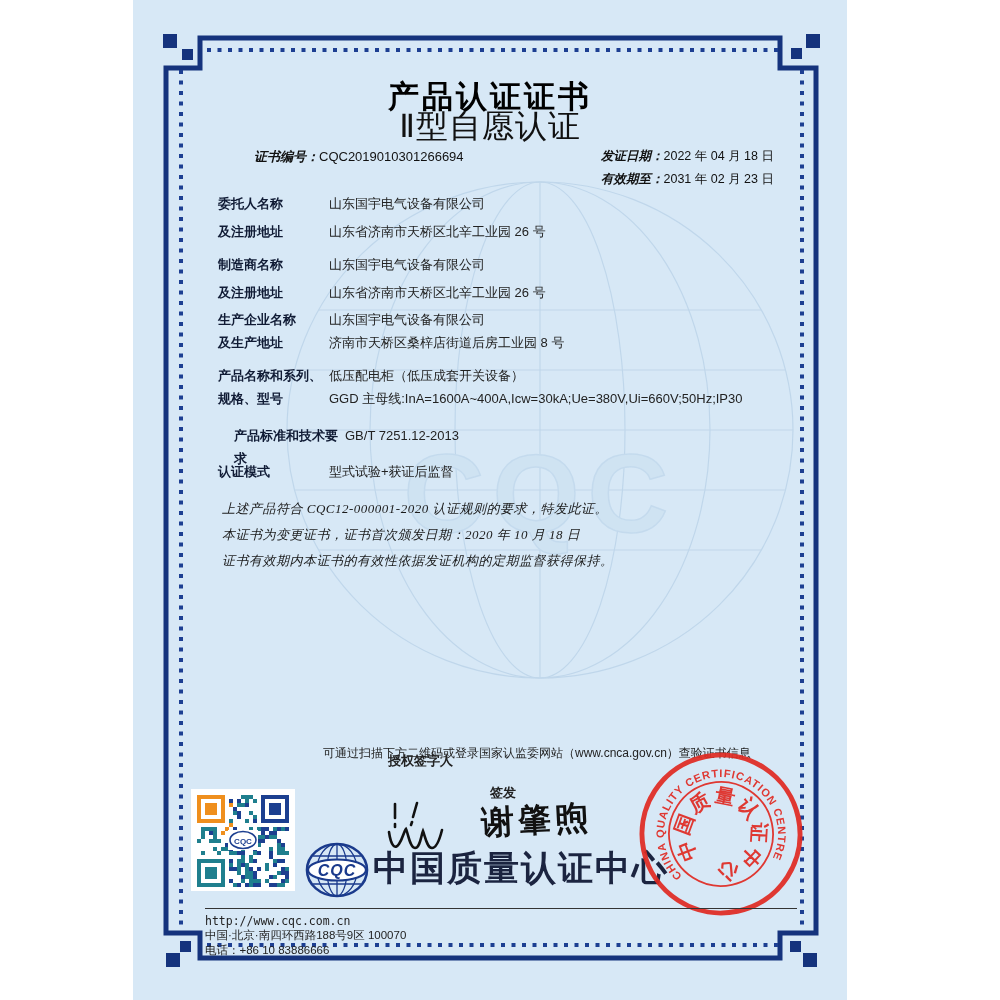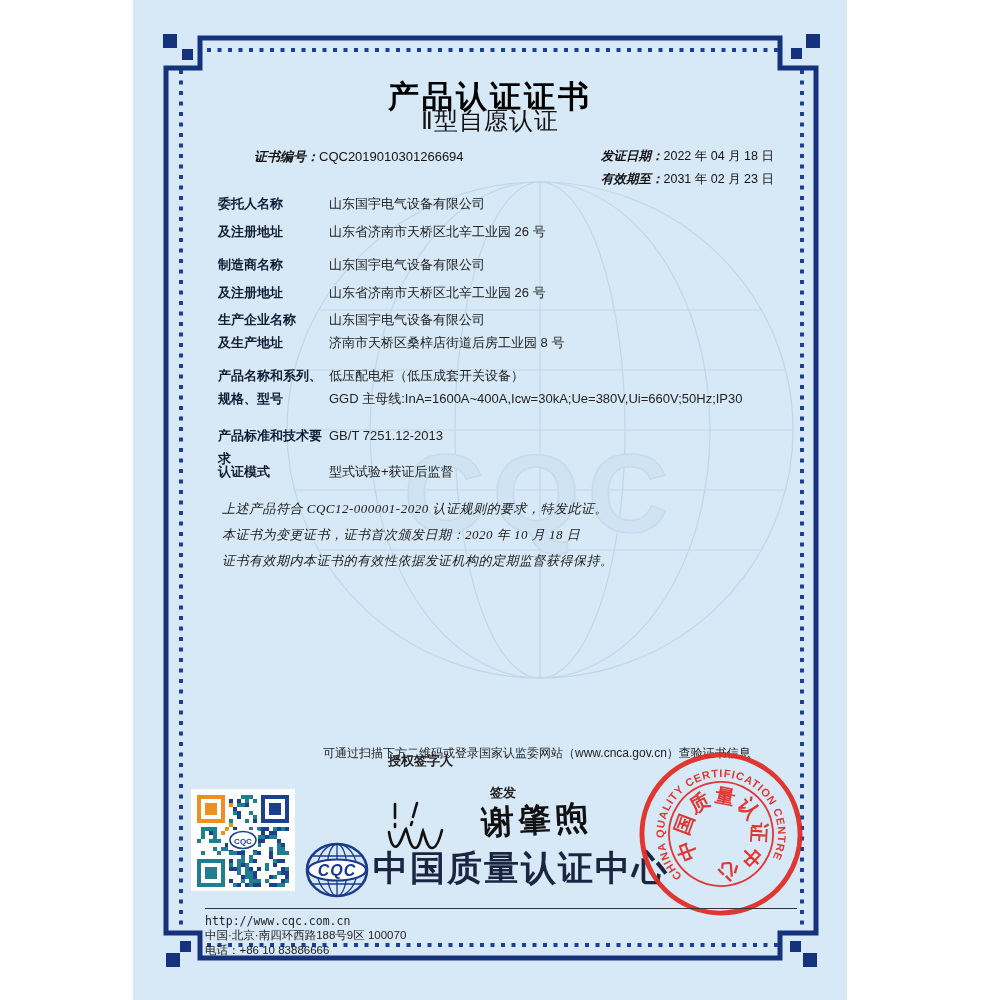--- a/index.html
+++ b/index.html
@@ -2,33 +2,33 @@
 <html><head>
 <meta charset="utf-8">
 <style>
   html,body{margin:0;padding:0;width:1000px;height:1000px;background:#ffffff;overflow:hidden;
             font-family:"Liberation Sans",sans-serif;}
   .page{position:absolute;left:133px;top:0;width:714px;height:1000px;background:#d7e8f6;}
   .abs{position:absolute;}
   svg{display:block;}
   
   .title{left:0;top:76px;width:714px;text-align:center;font-size:31px;font-weight:bold;color:#000;letter-spacing:3px;}
-  .subtitle{left:0;top:105px;width:714px;text-align:center;font-size:24px;font-weight:500;color:#111;letter-spacing:1px;}
+  .subtitle{left:0;top:105px;width:714px;text-align:center;font-size:32px;font-weight:500;color:#111;letter-spacing:1px;}
   .meta-certno{left:89px;top:148px;font-size:13px;color:#111;}
   .meta-certno .klabel{font-family:"Liberation Serif",serif;font-style:italic;font-weight:600;margin-left:32px;}
   .meta-dates{left:468px;top:145px;font-size:12.5px;line-height:23px;color:#111;
               font-family:"Liberation Serif",serif;}
   .meta-dates .klabel{font-style:italic;font-weight:700;}
   .meta-dates .dval{font-family:"Liberation Sans",sans-serif;font-style:normal;}
   
   .field{left:85px;width:560px;display:grid;grid-template-columns:111px auto;font-size:13px;color:#222;}
   .field .lab{font-weight:bold;color:#101b35;}
   .lh28{line-height:28px;}
   .lh23{line-height:23px;}
-  .f1{top:190px;} .f2{top:251px;} .f3{top:308px;} .f4{top:364px;} .f5{top:424px;} .f6{top:460px;}
+  .f1{top:190px;} .f2{top:251px;} .f3{top:308px;} .f4{top:364px;} .f5{top:424px;margin-left:16px;} .f6{top:460px;}
   
   .stmt{left:89px;width:560px;font-size:13px;color:#1a1a1a;font-family:"Liberation Serif",serif;
         font-style:italic;font-weight:500;letter-spacing:0.5px;}
   .s1{top:500px;} .s2{top:526px;} .s3{top:552px;}
   
   .verify-note{left:190px;top:745px;font-size:12px;color:#222;}
   .sig-label{font-size:13px;font-weight:600;color:#222;}
   .auth-label{left:255px;top:752px;}
   .issue-label{left:357px;top:784px;}
   .signer{left:348px;top:798px;font-size:33px;font-weight:600;color:#111;letter-spacing:4px;

